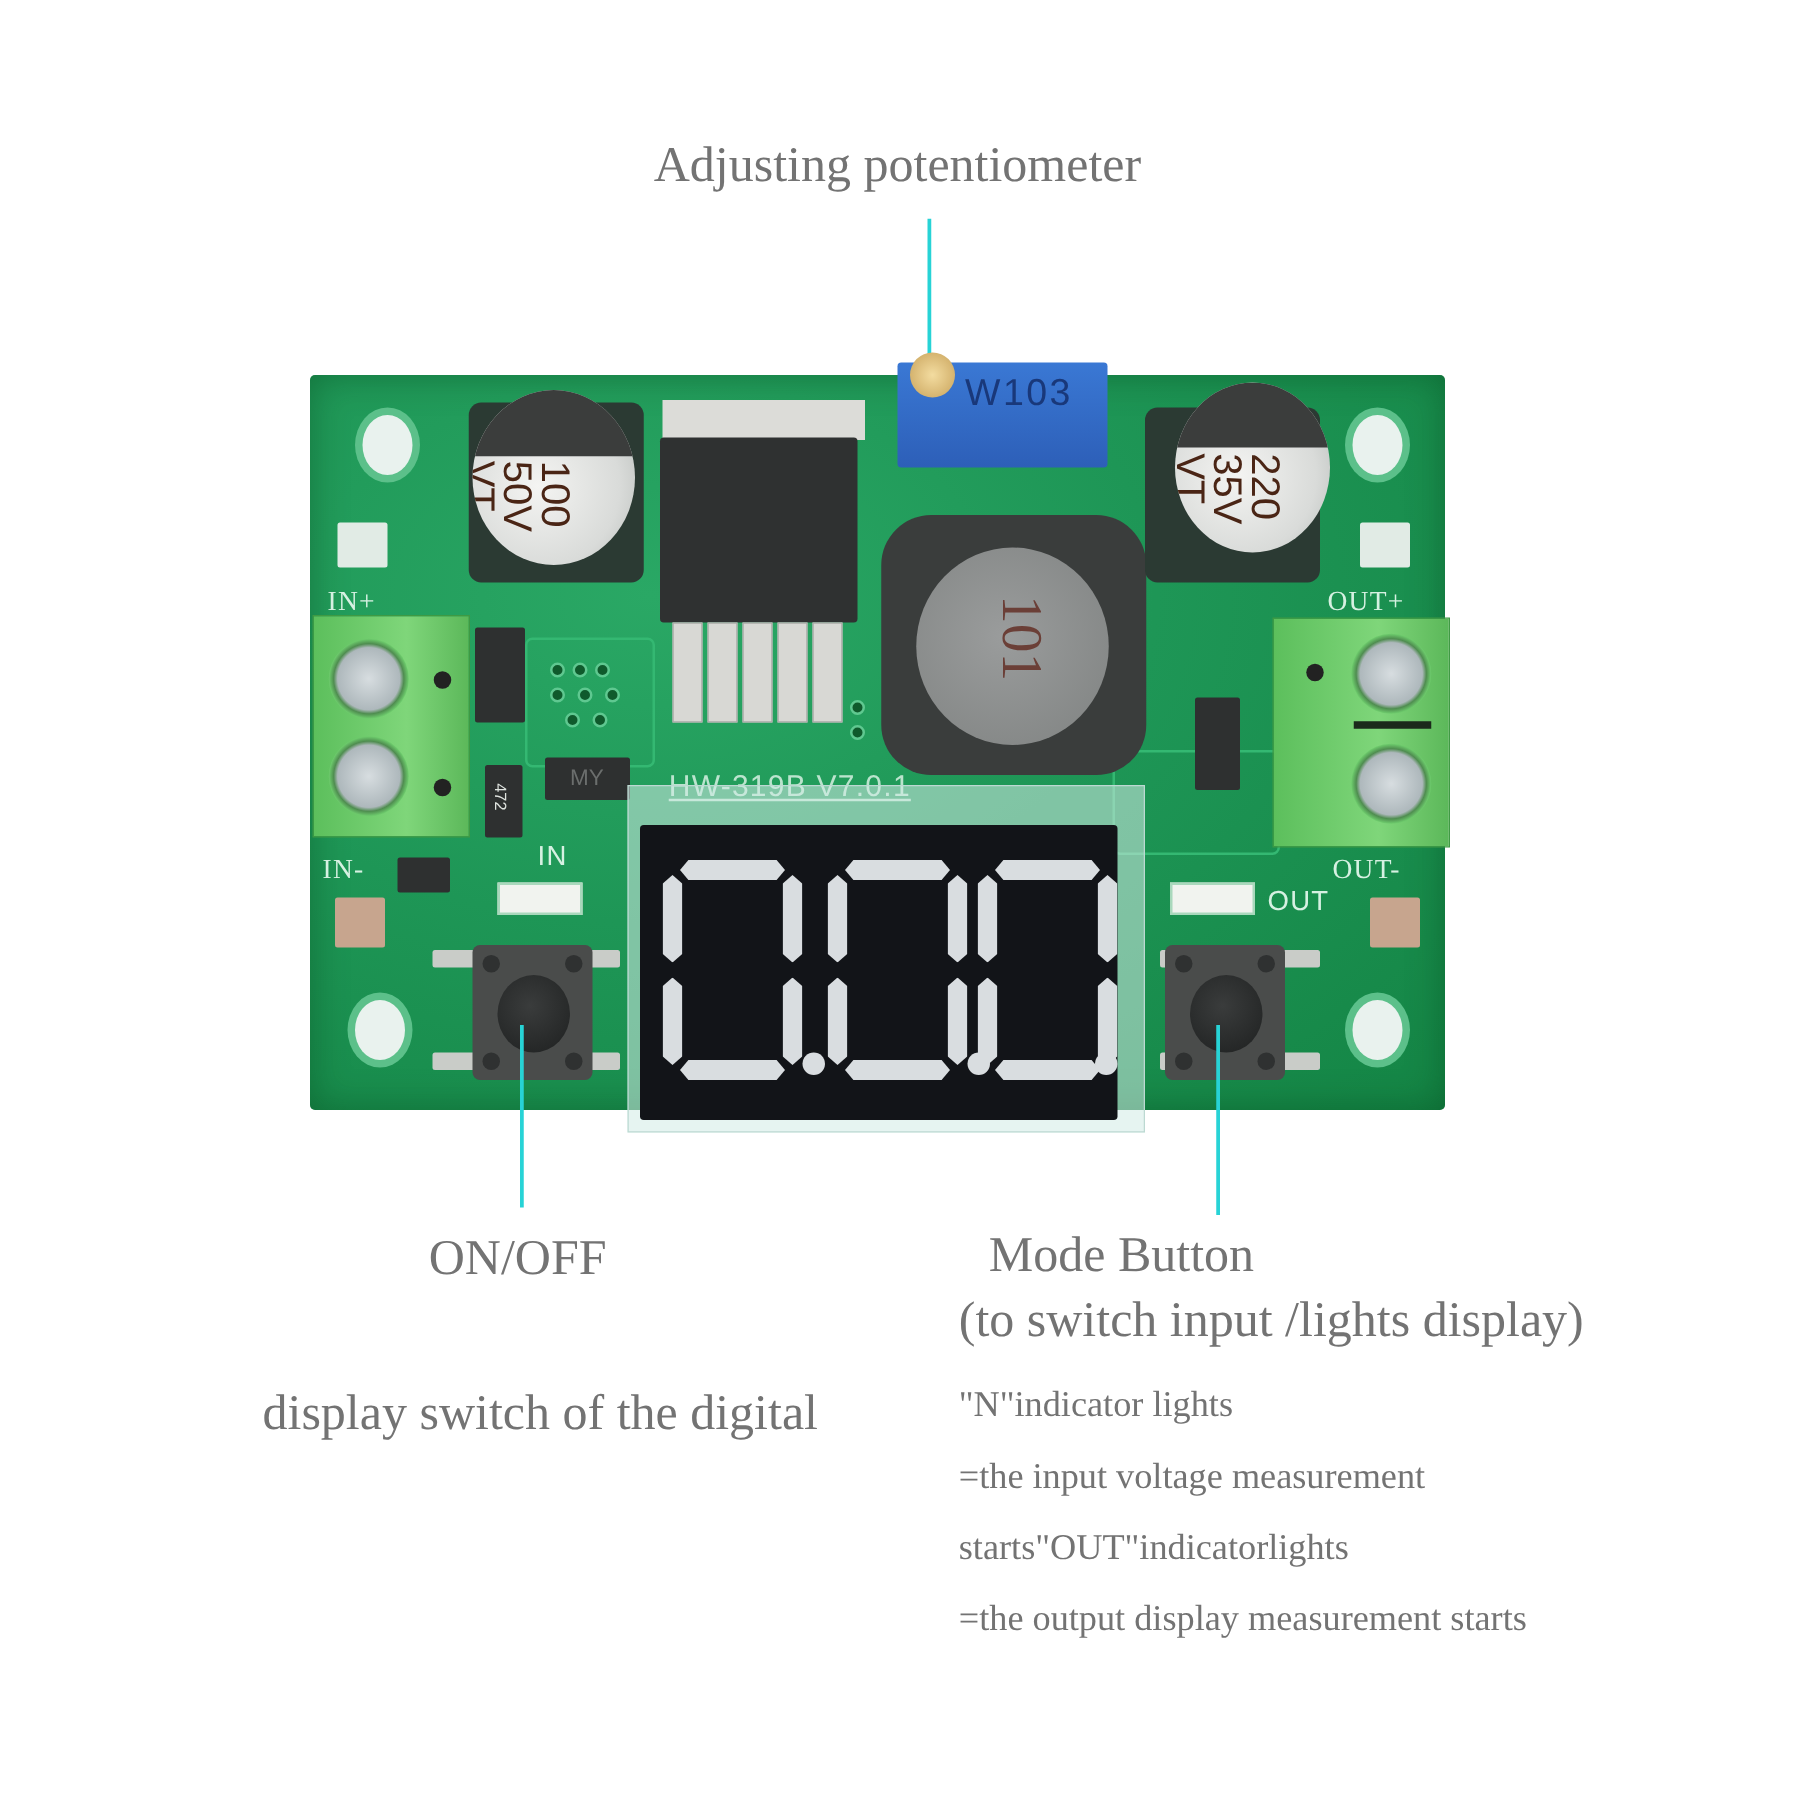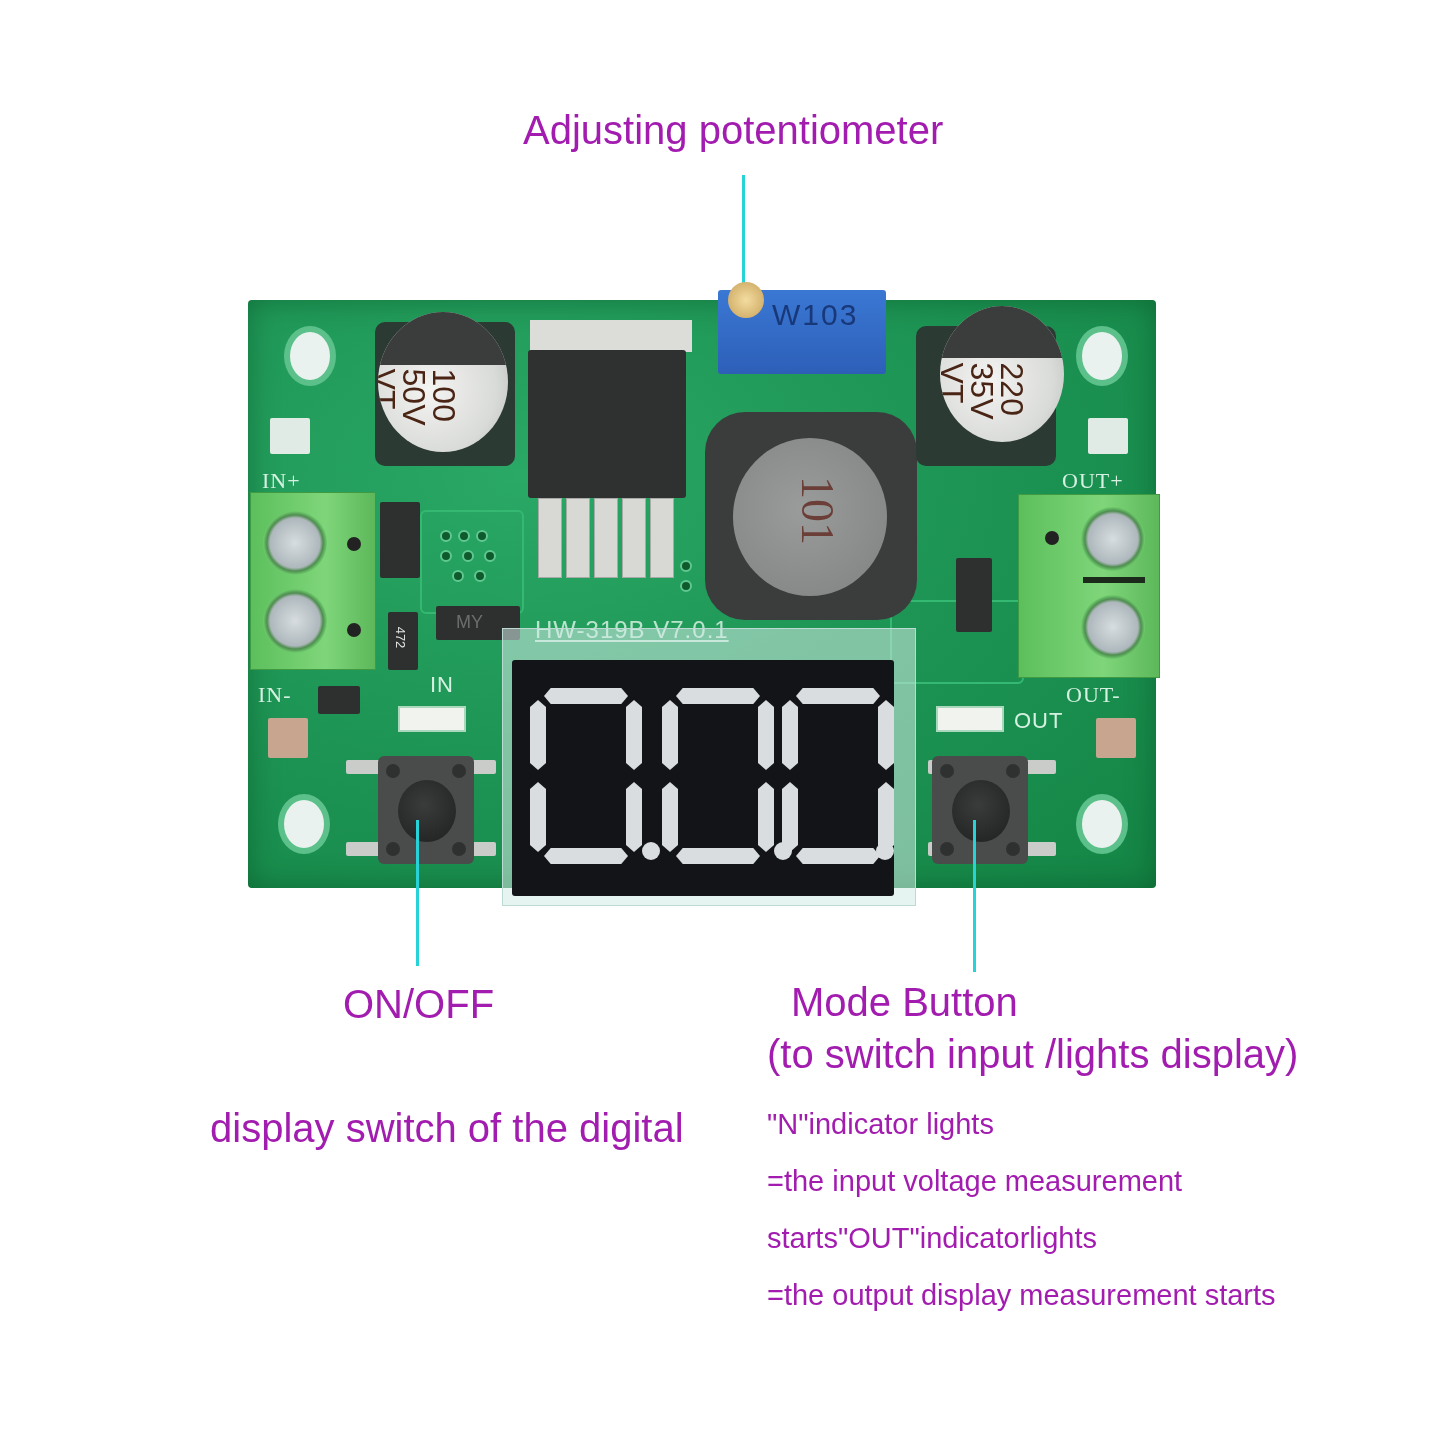--- a/index.html
+++ b/index.html
@@ -1,20 +1,20 @@
 <!DOCTYPE html>
 <html><head>
 <meta charset="utf-8">
 <style>
   html, body { margin:0; padding:0; }
   body {
     width:1445px; height:1445px; background:#ffffff; position:relative; overflow:hidden;
     font-family:"Liberation Sans", sans-serif; color:#111;
   }
-  .lbl { position:absolute; white-space:nowrap; color:#a21caf; font-family:Liberation Sans, sans-serif; }
+  .lbl { position:absolute; white-space:nowrap; color:#737373; font-family:Liberation Serif, serif; }
   .leader { position:absolute; width:3px; background:#27d3d6; }
 
   
   .pcb {
     position:absolute; left:248px; top:300px; width:908px; height:588px;
     background: radial-gradient(ellipse at 30% 30%, #2aa865 0%, #1e9656 45%, #148545 100%);
     border-radius:4px;
     box-shadow: inset 0 0 30px rgba(0,60,20,0.4);
   }
   .hole { position:absolute; width:40px; height:48px; border-radius:50%; background:#e9f2ee; box-shadow: 0 0 0 6px #5cc08a; }
@@ -152,21 +152,21 @@
   <div class="screw" style="left:62px; top:100px;"></div>
   <div class="term-hole" style="left:26px; top:36px;"></div>
   <div style="position:absolute; left:64px; top:82px; width:62px; height:6px; background:#1b2a1b;"></div>
 </div>
 
 <div class="smd" style="left:380px; top:502px; width:40px; height:76px;"></div>
 <div class="smd" style="left:956px; top:558px; width:36px; height:74px;"></div>
 <div class="smd" style="left:388px; top:612px; width:30px; height:58px;">
   <span style="position:absolute; left:2px; top:18px; color:#dfe3df; font-size:13px; transform:rotate(90deg);">472</span>
 </div>
-<div class="smd" style="left:436px; top:606px; width:84px; height:34px;">
+<div class="smd" style="left:436px; top:606px; width:68px; height:34px;">
   <span style="position:absolute; left:20px; top:6px; color:#6b6e6d; font-size:18px;">MY</span>
 </div>
 <div class="smd" style="left:318px; top:686px; width:42px; height:28px;"></div>
 
 <div class="led" style="left:398px; top:706px; width:64px; height:22px;"></div>
 <div class="led" style="left:936px; top:706px; width:64px; height:22px;"></div>
 
 <div class="pad" style="left:268px; top:718px; width:40px; height:40px; background:#c7a58e;"></div>
 <div class="pad" style="left:1096px; top:718px; width:40px; height:40px; background:#c7a58e;"></div>
 <div class="pad" style="left:270px; top:418px; width:40px; height:36px; background:#e1ebe5;"></div>

